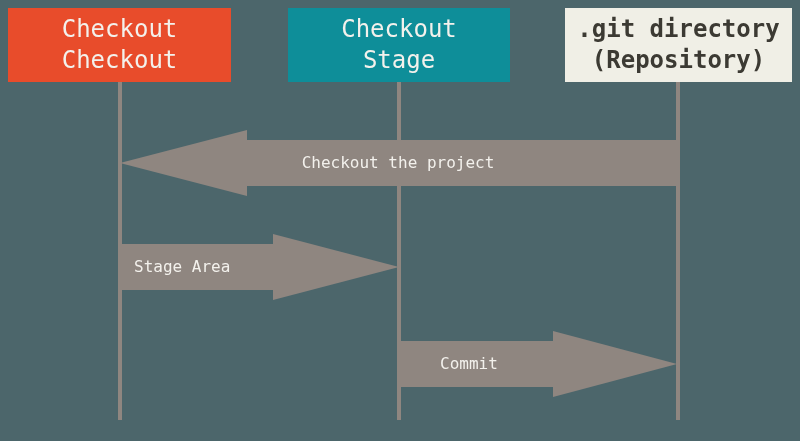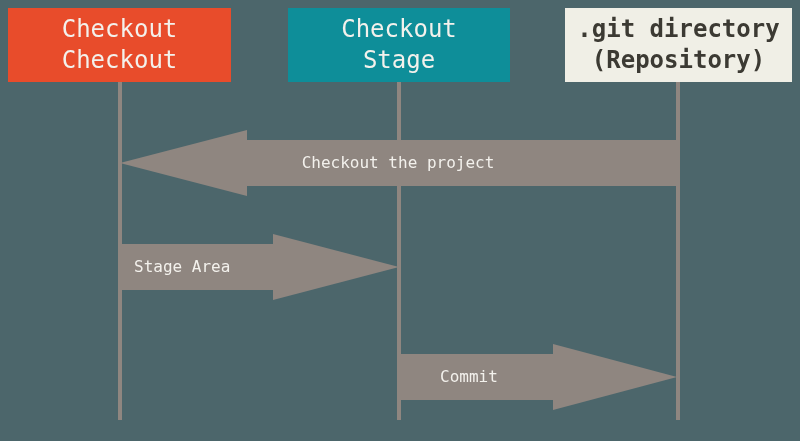--- a/index.html
+++ b/index.html
@@ -46,21 +46,21 @@
   .arrow.checkout{left:120px;top:130px;width:556px;}
   .arrow.checkout .head{left:0;border-right:127px solid var(--taupe);}
   .arrow.checkout .body{left:127px;right:0;}
   .arrow.checkout .label{left:0;width:100%;text-align:center;}
 
   .arrow.stagefixes{left:120px;top:234px;width:279px;}
   .arrow.stagefixes .body{left:0;width:153px;}
   .arrow.stagefixes .head{left:153px;border-left:126px solid var(--taupe);}
   .arrow.stagefixes .label{left:14px;}
 
-  .arrow.commit{left:399px;top:344px;width:278px;}
+  .arrow.commit{left:399px;top:331px;width:278px;}
   .arrow.commit .body{left:0;width:154px;}
   .arrow.commit .head{left:154px;border-left:124px solid var(--taupe);}
   .arrow.commit .label{left:41px;}
 </style>
 </head>
 <body>
 
 <div class="stage">
 
   <div class="lifeline l1"></div>

